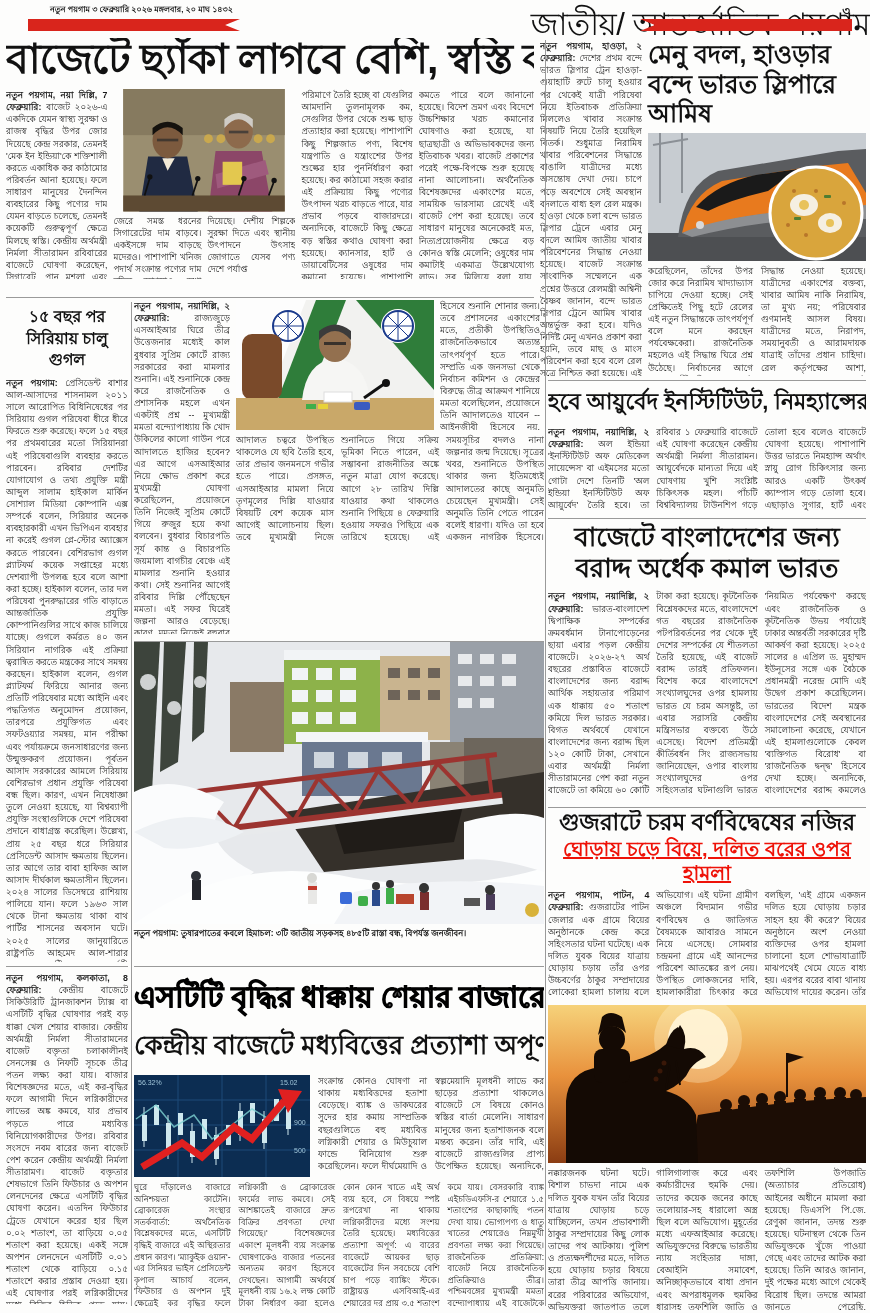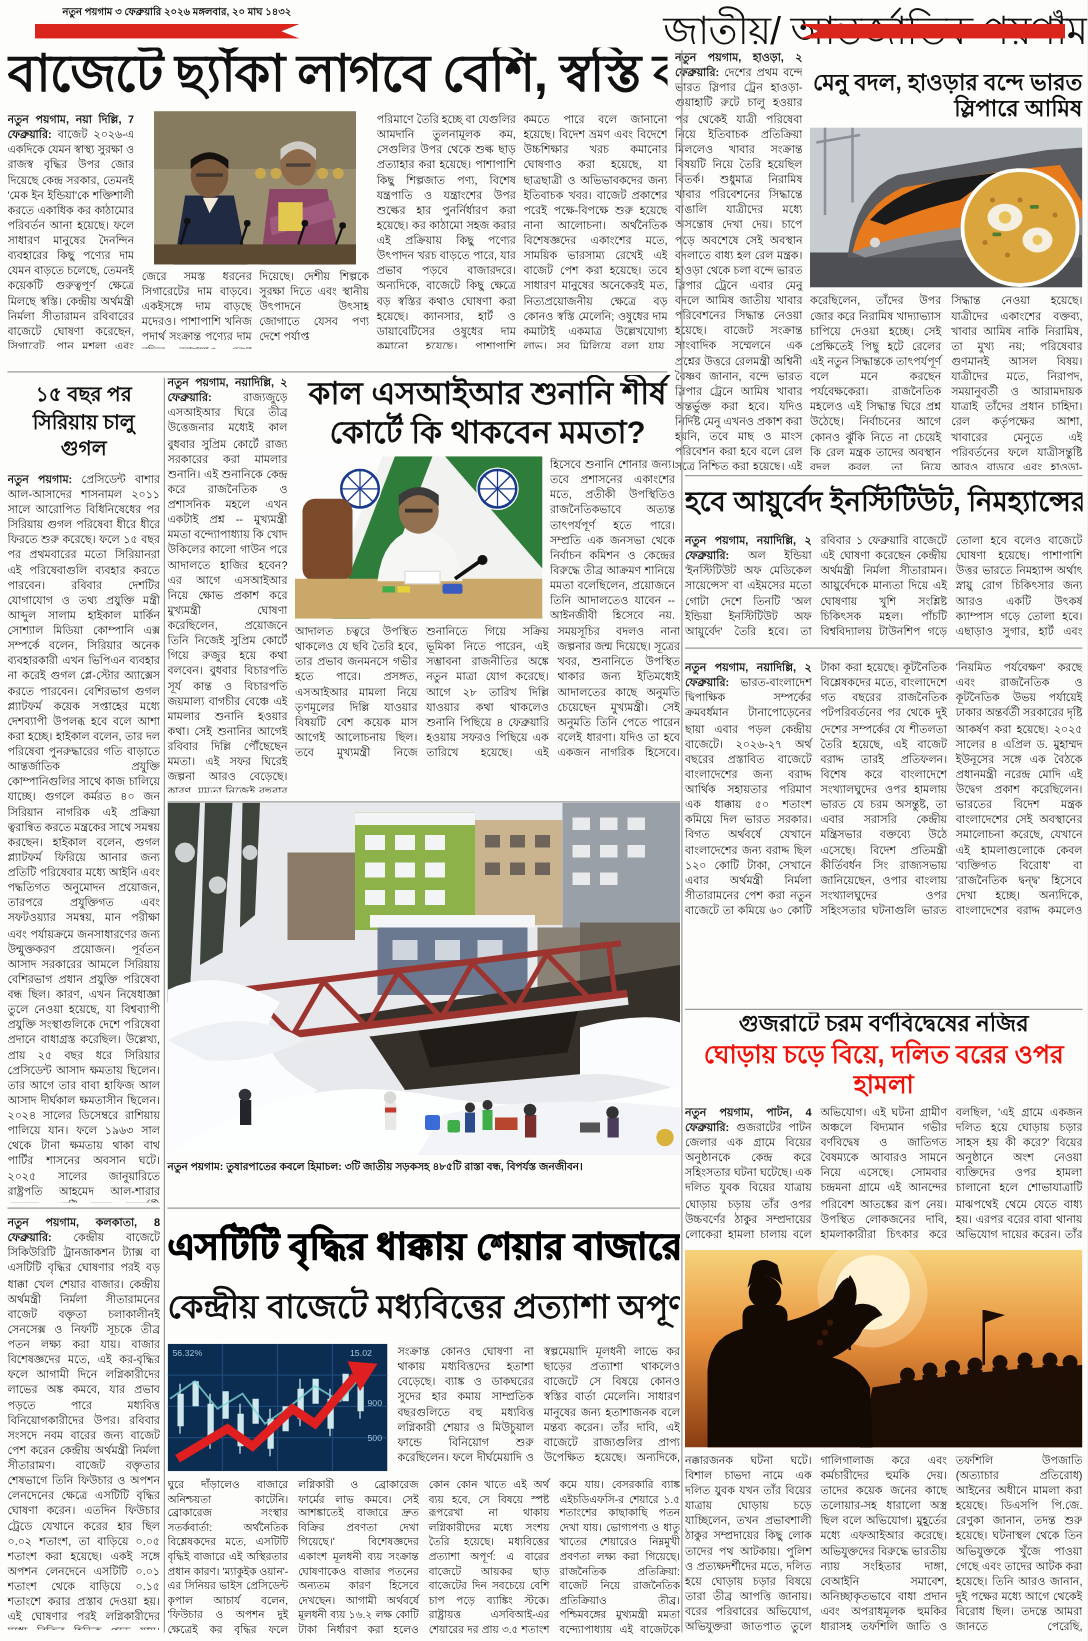--- a/index.html
+++ b/index.html
@@ -24,21 +24,21 @@
   .budget-body{display:flex;gap:6px;margin-top:8px;height:190px;}
   .bcol1{width:102px;}
   .bphoto-wrap{width:182px;display:flex;flex-direction:column;gap:3px;}
   .bphoto-below{columns:2;column-gap:6px;}
   .bcol4{width:112px;}
   .bcol5{width:116px;}
   
   .sec-vande{position:absolute;left:540px;top:40px;width:326px;height:336px;display:flex;gap:6px;overflow:hidden;}
   .v-left{width:102px;}
   .v-right{flex:1;display:flex;flex-direction:column;gap:4px;}
-  .v-headline{font-size:18px;font-weight:800;text-align:right;line-height:1.18;margin-top:16px;}
+  .v-headline{font-size:25px;font-weight:800;text-align:left;line-height:1.18;}
   .v-below{columns:2;column-gap:8px;flex:1;}
   
   .sec-syria{position:absolute;left:6px;top:302px;width:122px;height:660px;overflow:hidden;}
   .s-headline{font-size:16px;font-weight:800;text-align:center;line-height:1.35;margin:4px 0 6px;}
   .s-body{height:600px;}
   
   .sec-mamata{position:absolute;left:134px;top:300px;width:410px;height:334px;display:flex;gap:6px;overflow:hidden;}
   .m-left{width:96px;}
   .m-right{flex:1;display:flex;flex-direction:column;gap:4px;}
   .m-headline{font-size:25px;font-weight:800;text-align:center;line-height:1.22;}
@@ -49,22 +49,22 @@
   .sec-him{position:absolute;left:134px;top:642px;width:410px;}
   .him-cap{font-size:8.4px;font-weight:bold;margin-top:3px;}
   
   .sec-ayur{position:absolute;left:548px;top:384px;width:318px;height:132px;overflow:hidden;}
   .a-headline{font-size:22px;font-weight:800;text-align:center;white-space:nowrap;}
   .a-body{columns:3;column-gap:7px;height:96px;margin-top:5px;}
   .sec-bd{position:absolute;left:548px;top:522px;width:318px;height:282px;overflow:hidden;}
   .bd-headline{font-size:26px;font-weight:800;text-align:center;line-height:1.2;}
   .bd-body{columns:3;column-gap:7px;height:208px;margin-top:6px;}
   .sec-guj{position:absolute;left:548px;top:810px;width:318px;height:500px;overflow:hidden;}
-  .g-headline{font-size:18px;font-weight:800;text-align:center;line-height:1.1;}
-  .g-sub{font-size:20px;font-weight:800;text-align:center;color:#ee1208;line-height:1.2;margin:2px 0 4px;}
+  .g-headline{font-size:23px;font-weight:800;text-align:center;line-height:1.1;}
+  .g-sub{font-size:20px;font-weight:800;text-align:center;color:#ee1208;line-height:1.2;margin:2px 0 4px;text-decoration:underline;}
   .g-top{columns:3;column-gap:7px;height:112px;}
   .g-bottom{columns:3;column-gap:7px;height:152px;margin-top:4px;}
   
   .sec-stt-left{position:absolute;left:6px;top:972px;width:122px;height:332px;overflow:hidden;}
   .sec-stt{position:absolute;left:134px;top:974px;width:410px;height:334px;overflow:hidden;}
   .stt-h1{font-size:29px;font-weight:800;text-align:center;color:#555;-webkit-text-stroke:1px #000;white-space:nowrap;}
   .stt-h2{font-size:26px;font-weight:800;text-align:center;white-space:nowrap;margin-top:2px;}
   .stt-mid{display:flex;gap:8px;margin-top:6px;}
   .stt-midtext{flex:1;columns:2;column-gap:8px;height:102px;overflow:hidden;}
   .stt-bottom{columns:4;column-gap:8px;height:132px;margin-top:5px;font-size:8.4px;}
@@ -187,21 +187,20 @@
       <span>প্রেসিডেন্ট বাশার আল-আসাদের শাসনামল ২০১১ সালে আরোপিত বিধিনিষেধের পর সিরিয়ায় গুগল পরিষেবা ধীরে ধীরে ফিরতে শুরু করেছে। ফলে ১৫ বছর পর প্রথমবারের মতো সিরিয়ানরা এই পরিষেবাগুলি ব্যবহার করতে পারবেন। রবিবার দেশটির যোগাযোগ ও তথ্য প্রযুক্তি মন্ত্রী আব্দুল সালাম হাইকাল মার্কিন সোশ্যাল মিডিয়া কোম্পানি এক্স সম্পর্কে বলেন, সিরিয়ার অনেক ব্যবহারকারী এখন ভিপিএন ব্যবহার না করেই গুগল প্লে-স্টোর অ্যাক্সেস করতে পারবেন। বেশিরভাগ গুগল প্ল্যাটফর্ম কয়েক সপ্তাহের মধ্যে দেশব্যাপী উপলব্ধ হবে বলে আশা করা হচ্ছে। হাইকাল বলেন, তার দল পরিষেবা পুনরুদ্ধারের গতি বাড়াতে আন্তর্জাতিক প্রযুক্তি কোম্পানিগুলির সাথে কাজ চালিয়ে যাচ্ছে। গুগলে কর্মরত ৪০ জন সিরিয়ান নাগরিক এই প্রক্রিয়া ত্বরান্বিত করতে মন্ত্রকের সাথে সমন্বয় করছেন। হাইকাল বলেন, গুগল প্ল্যাটফর্ম ফিরিয়ে আনার জন্য প্রতিটি পরিষেবার মধ্যে আইনি এবং পদ্ধতিগত অনুমোদন প্রয়োজন, তারপরে প্রযুক্তিগত এবং সফটওয়্যার সমন্বয়, মান পরীক্ষা এবং পর্যায়ক্রমে জনসাধারণের জন্য উন্মুক্তকরণ প্রয়োজন। পূর্বতন আসাদ সরকারের আমলে সিরিয়ায় বেশিরভাগ প্রধান প্রযুক্তি পরিষেবা বন্ধ ছিল। কারণ, এখন নিষেধাজ্ঞা তুলে নেওয়া হয়েছে, যা বিশ্বব্যাপী প্রযুক্তি সংস্থাগুলিকে দেশে পরিষেবা প্রদানে বাধাগ্রস্ত করেছিল। উল্লেখ্য, প্রায় ২৫ বছর ধরে সিরিয়ার প্রেসিডেন্ট আসাদ ক্ষমতায় ছিলেন। তার আগে তার বাবা হাফিজ আল আসাদ দীর্ঘকাল ক্ষমতাসীন ছিলেন। ২০২৪ সালের ডিসেম্বরে রাশিয়ায় পালিয়ে যান। ফলে ১৯৬৩ সাল থেকে টানা ক্ষমতায় থাকা বাথ পার্টির শাসনের অবসান ঘটে। ২০২৫ সালের জানুয়ারিতে রাষ্ট্রপতি আহমেদ আল-শারার নেতৃত্বে একটি নতুন অন্তর্বর্তী সরকার গঠিত হয়।</span>
     </div>
   </div>
 
   <div class="sec-mamata">
     <div class="m-left body-txt">
       <b class="dl">নতুন পয়গাম, নয়াদিল্লি, ২ ফেব্রুয়ারি:</b>
       <span>রাজ্যজুড়ে এসআইআর ঘিরে তীব্র উত্তেজনার মধ্যেই কাল বুধবার সুপ্রিম কোর্টে রাজ্য সরকারের করা মামলার শুনানি। এই শুনানিকে কেন্দ্র করে রাজনৈতিক ও প্রশাসনিক মহলে এখন একটাই প্রশ্ন -- মুখ্যমন্ত্রী মমতা বন্দ্যোপাধ্যায় কি খোদ উকিলের কালো গাউন পরে আদালতে হাজির হবেন? এর আগে এসআইআর নিয়ে ক্ষোভ প্রকাশ করে মুখ্যমন্ত্রী ঘোষণা করেছিলেন, প্রয়োজনে তিনি নিজেই সুপ্রিম কোর্টে গিয়ে রুজুর হয়ে কথা বলবেন। বুধবার বিচারপতি সূর্য কান্ত ও বিচারপতি জয়মাল্য বাগচীর বেঞ্চে এই মামলার শুনানি হওয়ার কথা। সেই শুনানির আগেই রবিবার দিল্লি পৌঁছেছেন মমতা। এই সফর ঘিরেই জল্পনা আরও বেড়েছে। কারণ, মমতা নিজেই বহুবার বলেছেন, তাঁর আইনি ডিগ্রি রয়েছে। ফলে প্রশ্ন উঠছে -- তিনি কি সত্যিই দেশের শীর্ষ আদালতে দাঁড়িয়ে সওয়াল করবেন? যদিও নিয়ম অনুযায়ী সুপ্রিম কোর্টে আইনজীবী হিসেবে সওয়াল করার অধিকার তাঁর নেই। ফলে রাজনৈতিক মহলের একাংশের মত, নামী আইনজীবীদের সঙ্গে</span>
     </div>
     <div class="m-right">
-      <div class="m-headline">কাল এসআইআর শুনানি শীর্ষ কোর্টে কি থাকবেন মমতা?</div>
       <div class="m-mid">
         <svg width="198" height="130" viewBox="0 0 198 130">
           <rect width="198" height="130" fill="#f2f2f0"></rect>
           <polygon points="0,0 70,0 20,130 0,130" fill="#fdfdfd"></polygon>
           <polygon points="30,130 80,0 110,0 60,130" fill="#2f7d3a"></polygon>
           <polygon points="120,0 198,0 198,90" fill="#2f7d3a"></polygon>
           <circle cx="52" cy="26" r="17" fill="#fff"></circle>
             <circle cx="52" cy="26" r="15" fill="none" stroke="#1a3a8c" stroke-width="2"></circle>
           <g stroke="#1a3a8c" stroke-width="1">
               <line x1="37" y1="26" x2="67" y2="26"></line>
@@ -357,20 +356,21 @@
 
   <div class="sec-ayur">
     <div class="a-headline">হবে আয়ুর্বেদ ইনস্টিটিউট, নিমহ্যান্সের ক্যাম্পাস</div>
     <div class="a-body body-txt">
       <b class="dl">নতুন পয়গাম, নয়াদিল্লি, ২ ফেব্রুয়ারি:</b>
       <span>অল ইন্ডিয়া 'ইনস্টিটিউট অফ মেডিকেল সায়েন্সেস' বা এইমসের মতো গোটা দেশে তিনটি 'অল ইন্ডিয়া ইনস্টিটিউট অফ আয়ুর্বেদ' তৈরি হবে। তা রবিবার ১ ফেব্রুয়ারি বাজেটে এই ঘোষণা করেছেন কেন্দ্রীয় অর্থমন্ত্রী নির্মলা সীতারামন। আয়ুর্বেদকে মান্যতা দিয়ে এই ঘোষণায় খুশি সংশ্লিষ্ট চিকিৎসক মহল। পাঁচটি বিশ্ববিদ্যালয় টাউনশিপ গড়ে তোলা হবে বলেও বাজেটে ঘোষণা হয়েছে। পাশাপাশি উত্তর ভারতে নিমহ্যান্স অর্থাৎ স্নায়ু রোগ চিকিৎসার জন্য আরও একটি উৎকর্ষ ক্যাম্পাস গড়ে তোলা হবে। এছাড়াও সুগার, হার্ট এবং ক্যানসারের মতো রোগের চিকিৎসায় কাস্টমস ডিউটি মকুব করা হচ্ছে। ফলে এই ১৭ রকম ওষুধের দাম এবার কমবে।</span>
     </div>
   </div>
 
   <div class="sec-bd">
+    <div class="bd-headline">বাজেটে বাংলাদেশের জন্য বরাদ্দ অর্ধেক কমাল ভারত</div>
     <div class="bd-body body-txt">
       <b class="dl">নতুন পয়গাম, নয়াদিল্লি, ২ ফেব্রুয়ারি:</b>
       <span>ভারত-বাংলাদেশ দ্বিপাক্ষিক সম্পর্কের ক্রমবর্ধমান টানাপোড়েনের ছায়া এবার পড়ল কেন্দ্রীয় বাজেটে। ২০২৬-২৭ অর্থ বছরের প্রস্তাবিত বাজেটে বাংলাদেশের জন্য বরাদ্দ আর্থিক সহায়তার পরিমাণ এক ধাক্কায় ৫০ শতাংশ কমিয়ে দিল ভারত সরকার। বিগত অর্থবর্ষে যেখানে বাংলাদেশের জন্য বরাদ্দ ছিল ১২০ কোটি টাকা, সেখানে এবার অর্থমন্ত্রী নির্মলা সীতারামনের পেশ করা নতুন বাজেটে তা কমিয়ে ৬০ কোটি টাকা করা হয়েছে। কূটনৈতিক বিশ্লেষকদের মতে, বাংলাদেশে গত বছরের রাজনৈতিক পটপরিবর্তনের পর থেকে দুই দেশের সম্পর্কের যে শীতলতা তৈরি হয়েছে, এই বাজেট বরাদ্দ তারই প্রতিফলন। বিশেষ করে বাংলাদেশে সংখ্যালঘুদের ওপর হামলায় ভারত যে চরম অসন্তুষ্ট, তা এবার সরাসরি কেন্দ্রীয় মন্ত্রিসভার বক্তব্যে উঠে এসেছে। বিদেশ প্রতিমন্ত্রী কীর্তিবর্ধন সিং রাজ্যসভায় জানিয়েছেন, ওপার বাংলায় সংখ্যালঘুদের ওপর সহিংসতার ঘটনাগুলি ভারত 'নিয়মিত পর্যবেক্ষণ' করছে এবং রাজনৈতিক ও কূটনৈতিক উভয় পর্যায়েই ঢাকার অন্তর্বর্তী সরকারের দৃষ্টি আকর্ষণ করা হয়েছে। ২০২৫ সালের ৪ এপ্রিল ড. মুহাম্মদ ইউনূসের সঙ্গে এক বৈঠকে প্রধানমন্ত্রী নরেন্দ্র মোদি এই উদ্বেগ প্রকাশ করেছিলেন। ভারতের বিদেশ মন্ত্রক বাংলাদেশের সেই অবস্থানের সমালোচনা করেছে, যেখানে এই হামলাগুলোকে কেবল 'ব্যক্তিগত বিরোধ' বা 'রাজনৈতিক দ্বন্দ্ব' হিসেবে দেখা হচ্ছে। অন্যদিকে, বাংলাদেশের বরাদ্দ কমলেও প্রতিবেশী দেশ ভুটানের প্রতি ভারতের বন্ধুত্বের হাত আরও প্রসারিত হয়েছে। এবারের বাজেটে ভুটানের জন্য সর্বোচ্চ ২২৮৯ কোটি টাকা বরাদ্দ করা হয়েছে। এছাড়া নেপালের ক্ষেত্রেও ভারতের আর্থিক সহযোগিতা বজায় রয়েছে। সব মিলিয়ে, ১২ ফেব্রুয়ারির সাধারণ নির্বাচনের আগে বাংলাদেশের জন্য এই বাজেট বরাদ্দ কমিয়ে দেওয়ার সিদ্ধান্তকে দিল্লির পক্ষ থেকে এক বড়সড় 'কূটনৈতিক বার্তা' হিসেবেই দেখছে ওয়াকিবহাল মহল।</span>
     </div>
   </div>
 
   <div class="sec-guj">
     <div class="g-headline">গুজরাটে চরম বর্ণবিদ্বেষের নজির</div>
     <div class="g-sub">ঘোড়ায় চড়ে বিয়ে, দলিত বরের ওপর হামলা</div>
     <div class="g-top body-txt">

